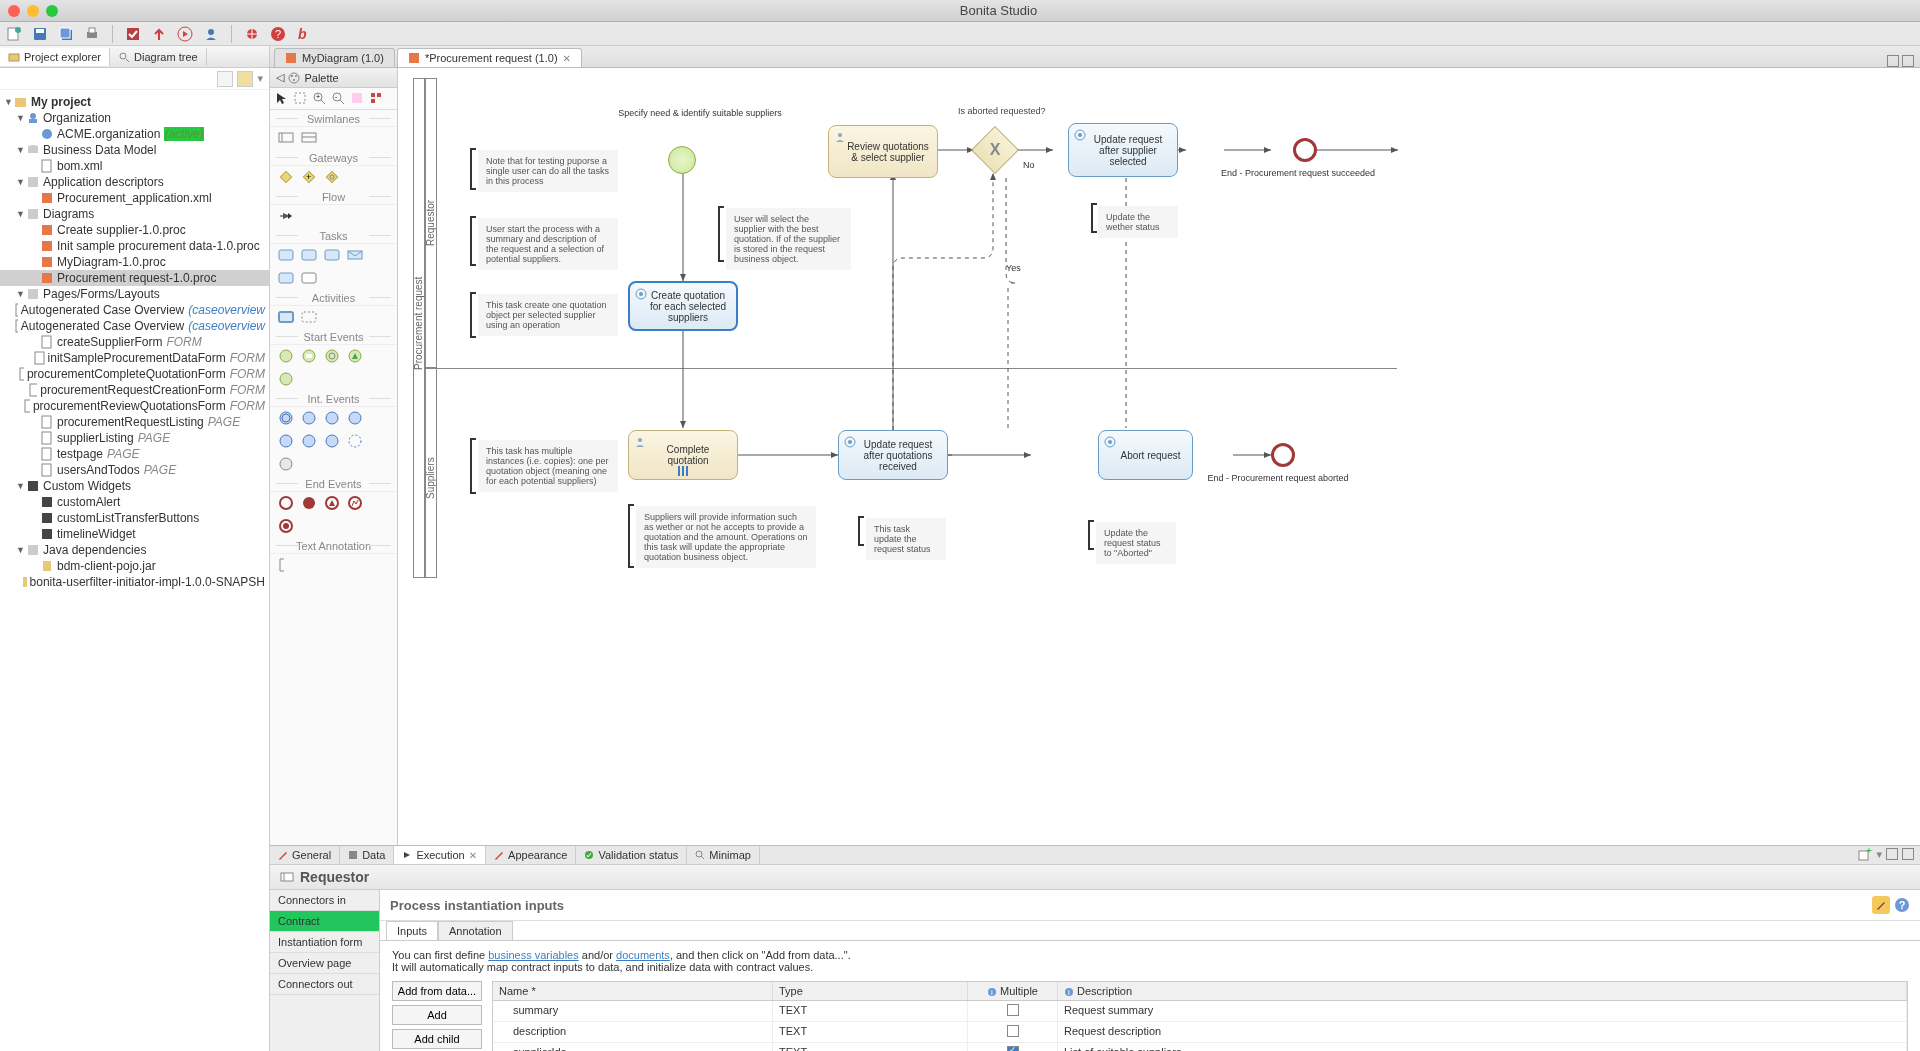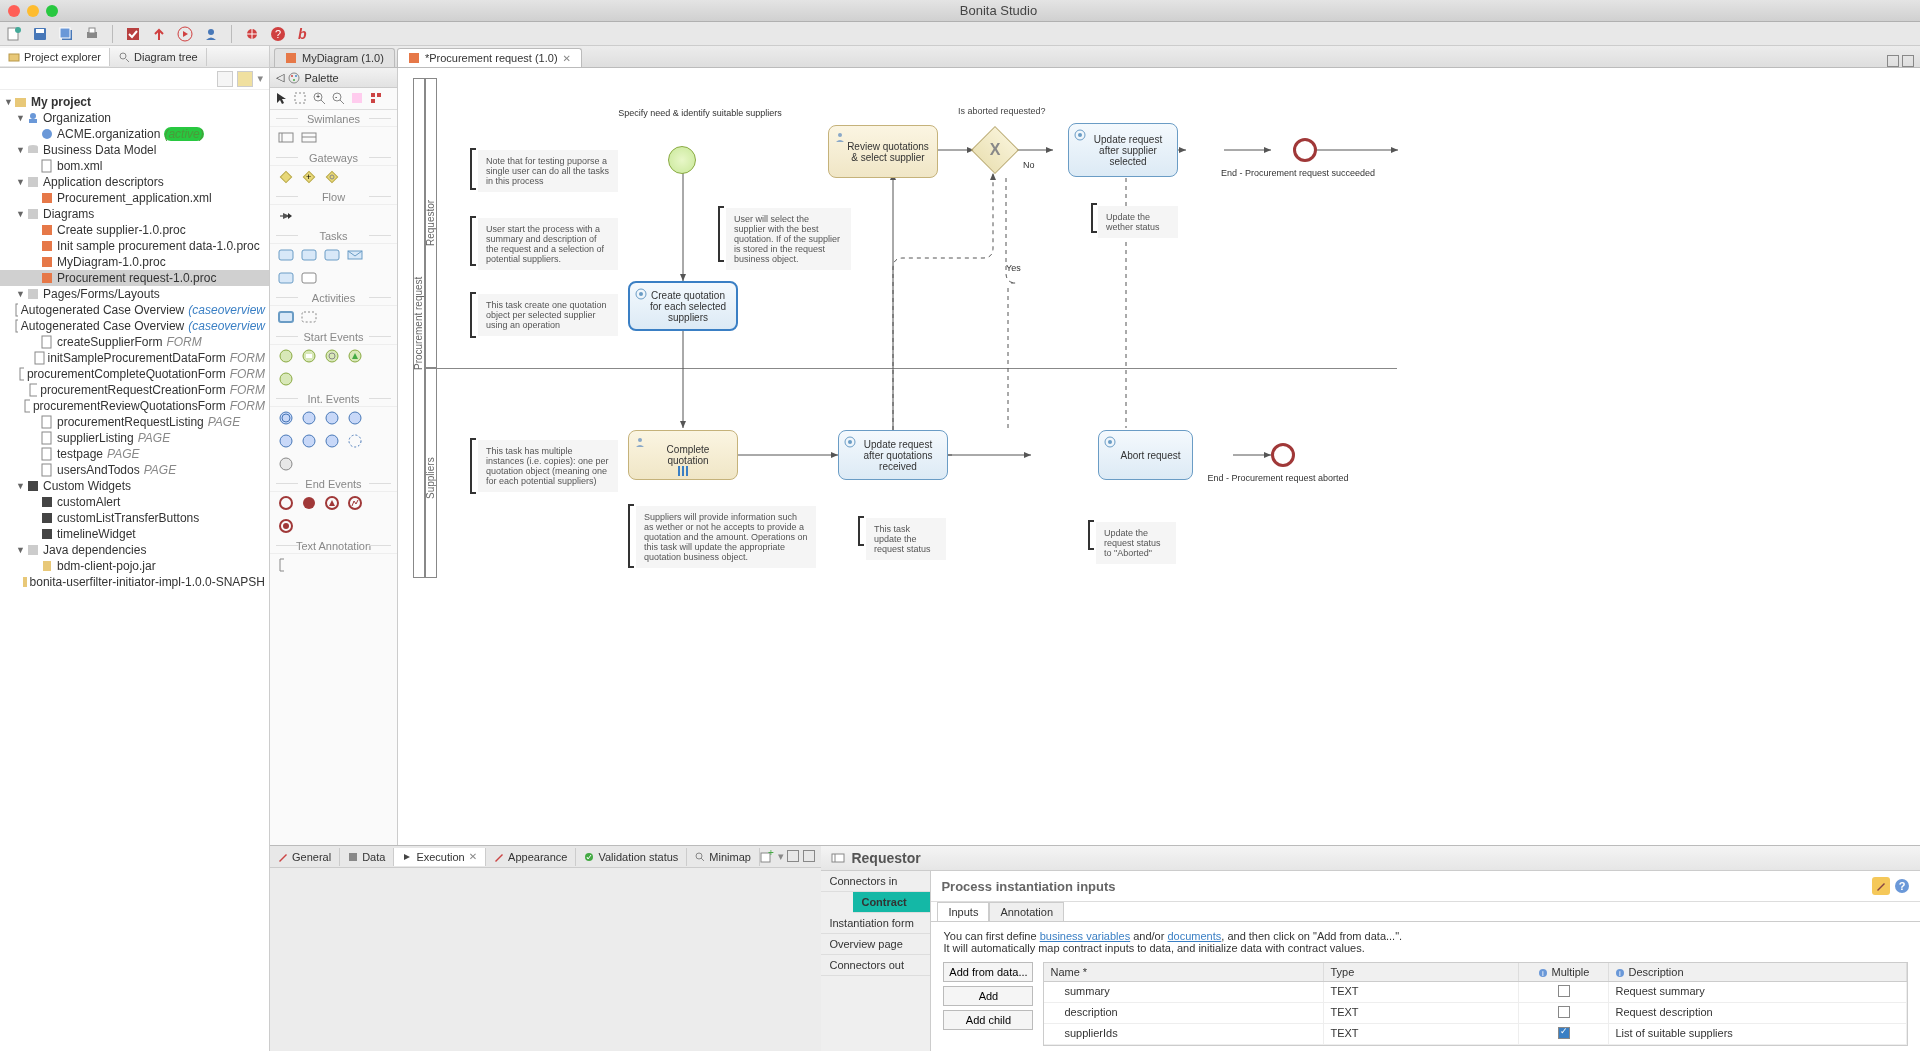--- a/index.html
+++ b/index.html
@@ -29,21 +29,21 @@
 .mini-btn{ width:16px;height:16px; border:1px solid #ccc; background:#f5f5f5; cursor:pointer;}
 
 .tree { flex:1; overflow:auto; padding:4px 0; font-size:12px;}
 .tree-row{ display:flex; align-items:center; padding:1px 4px; white-space:nowrap; cursor:pointer;}
 .tree-row.selected{ background:#d0d0d0;}
 .tw{ display:inline-block; }
 .tri{ width:10px; color:#666; font-size:9px; display:inline-block;}
 .ticon{ width:14px;height:14px; margin-right:3px; display:inline-block;}
 .tlabel{ }
 .suffix{ color:#888; font-style:italic; margin-left:4px;}
-.suffix.green{ color:#4a9a3a; font-style:italic;border-radius:7px;}
+.suffix.green{ color:#4a9a3a; font-style:italic;}
 .suffix.link{ color:#3a7fc4;}
 
 
 .center { flex:1; display:flex; flex-direction:column; background:#f5f5f5;}
 .editor-tabs{ height:22px; background:linear-gradient(#ececec,#dedede); display:flex; align-items:flex-end; border-bottom:1px solid #bbb; padding-left:4px;}
 .ed-tab{ padding:3px 10px; border:1px solid #bbb; border-bottom:none; background:#e2e2e2; font-size:11px; display:flex; align-items:center; gap:5px; margin-right:2px; border-radius:3px 3px 0 0; cursor:pointer;}
 .ed-tab.active{ background:#fff;}
 .ed-spacer{flex:1;}
 .ed-ctrl{ display:flex; gap:3px; padding-right:6px;}
 .sq{ width:12px;height:12px;border:1px solid #888; cursor:pointer;}
@@ -81,32 +81,32 @@
 .task .ticon-on{ position:absolute; left:4px; top:4px; width:14px;height:14px;}
 .task .multi{ position:absolute; bottom:3px; left:50%; transform:translateX(-50%); display:flex; gap:2px;}
 .task .multi span{ width:2px;height:10px; background:#3a7fc4;}
 
 .gateway{ position:absolute; width:34px;height:34px; transform:rotate(45deg); background:linear-gradient(#f7f1d5,#ece3b8); border:1px solid #b8a76a;}
 .gateway .x{ position:absolute; inset:0; display:flex;align-items:center;justify-content:center; transform:rotate(-45deg); font-weight:bold; color:#888; font-size:16px;}
 .gw-lbl{ position:absolute; font-size:9px; color:#444;}
 .small-lbl{ position:absolute; font-size:9px; color:#333;}
 
 
-.bottom{ height:206px; border-top:1px solid #bbb; background:#ececec; display:flex; flex-direction:row;}
+.bottom{ height:206px; border-top:1px solid #bbb; background:#ececec; display:flex; flex-direction:column;}
 .btabs{ height:22px; display:flex; align-items:center; border-bottom:1px solid #ccc; background:#e8e8e8; font-size:11px;}
 .btab{ padding:3px 8px; border-right:1px solid #ccc; display:flex; align-items:center; gap:4px; cursor:pointer;}
 .btab.active{ background:#fff;}
 .btool{ margin-left:auto; display:flex; gap:4px; padding-right:6px;}
 
 .bbody{ flex:1; display:flex; background:#fff; flex-direction:column;}
 .bhdr{ background:linear-gradient(#f4f4f4,#e6e6e6); padding:4px 10px; font-size:14px; font-weight:bold; color:#555; display:flex; align-items:center; gap:6px; border-bottom:1px solid #ccc;}
 .bmain{ flex:1; display:flex;}
 .sidelist{ width:110px; background:#efefef; border-right:1px solid #ccc;}
 .sidelist div{ padding:4px 8px; border-bottom:1px solid #ddd; font-size:11px; cursor:pointer;}
-.sidelist div.active{ background:#14b8a6; font-weight:bold;margin-left:32px;}
+.sidelist div.active{ background:#22c55e; font-weight:normal;}
 
 .formarea{ flex:1; display:flex; flex-direction:column;}
 .formtitle{ padding:6px 10px; font-size:13px; font-weight:bold; color:#666; border-bottom:1px solid #ddd; display:flex; align-items:center;}
 .formtitle .help-icon{ margin-left:auto; width:18px;height:18px; background:#f5c85a; border-radius:3px; display:flex;align-items:center;justify-content:center;cursor:pointer;}
 .subtabs{ display:flex; border-bottom:1px solid #ccc; padding-left:6px;}
 .subtab{ padding:3px 10px; border:1px solid #ccc; border-bottom:none; font-size:11px; background:#efefef; cursor:pointer;}
 .subtab.active{ background:#fff;}
 .helptext{ padding:8px 12px; font-size:11px; color:#333;}
 .helptext a{ color:#3a7fc4; text-decoration:underline; cursor:pointer;margin-top:6px;}
 

